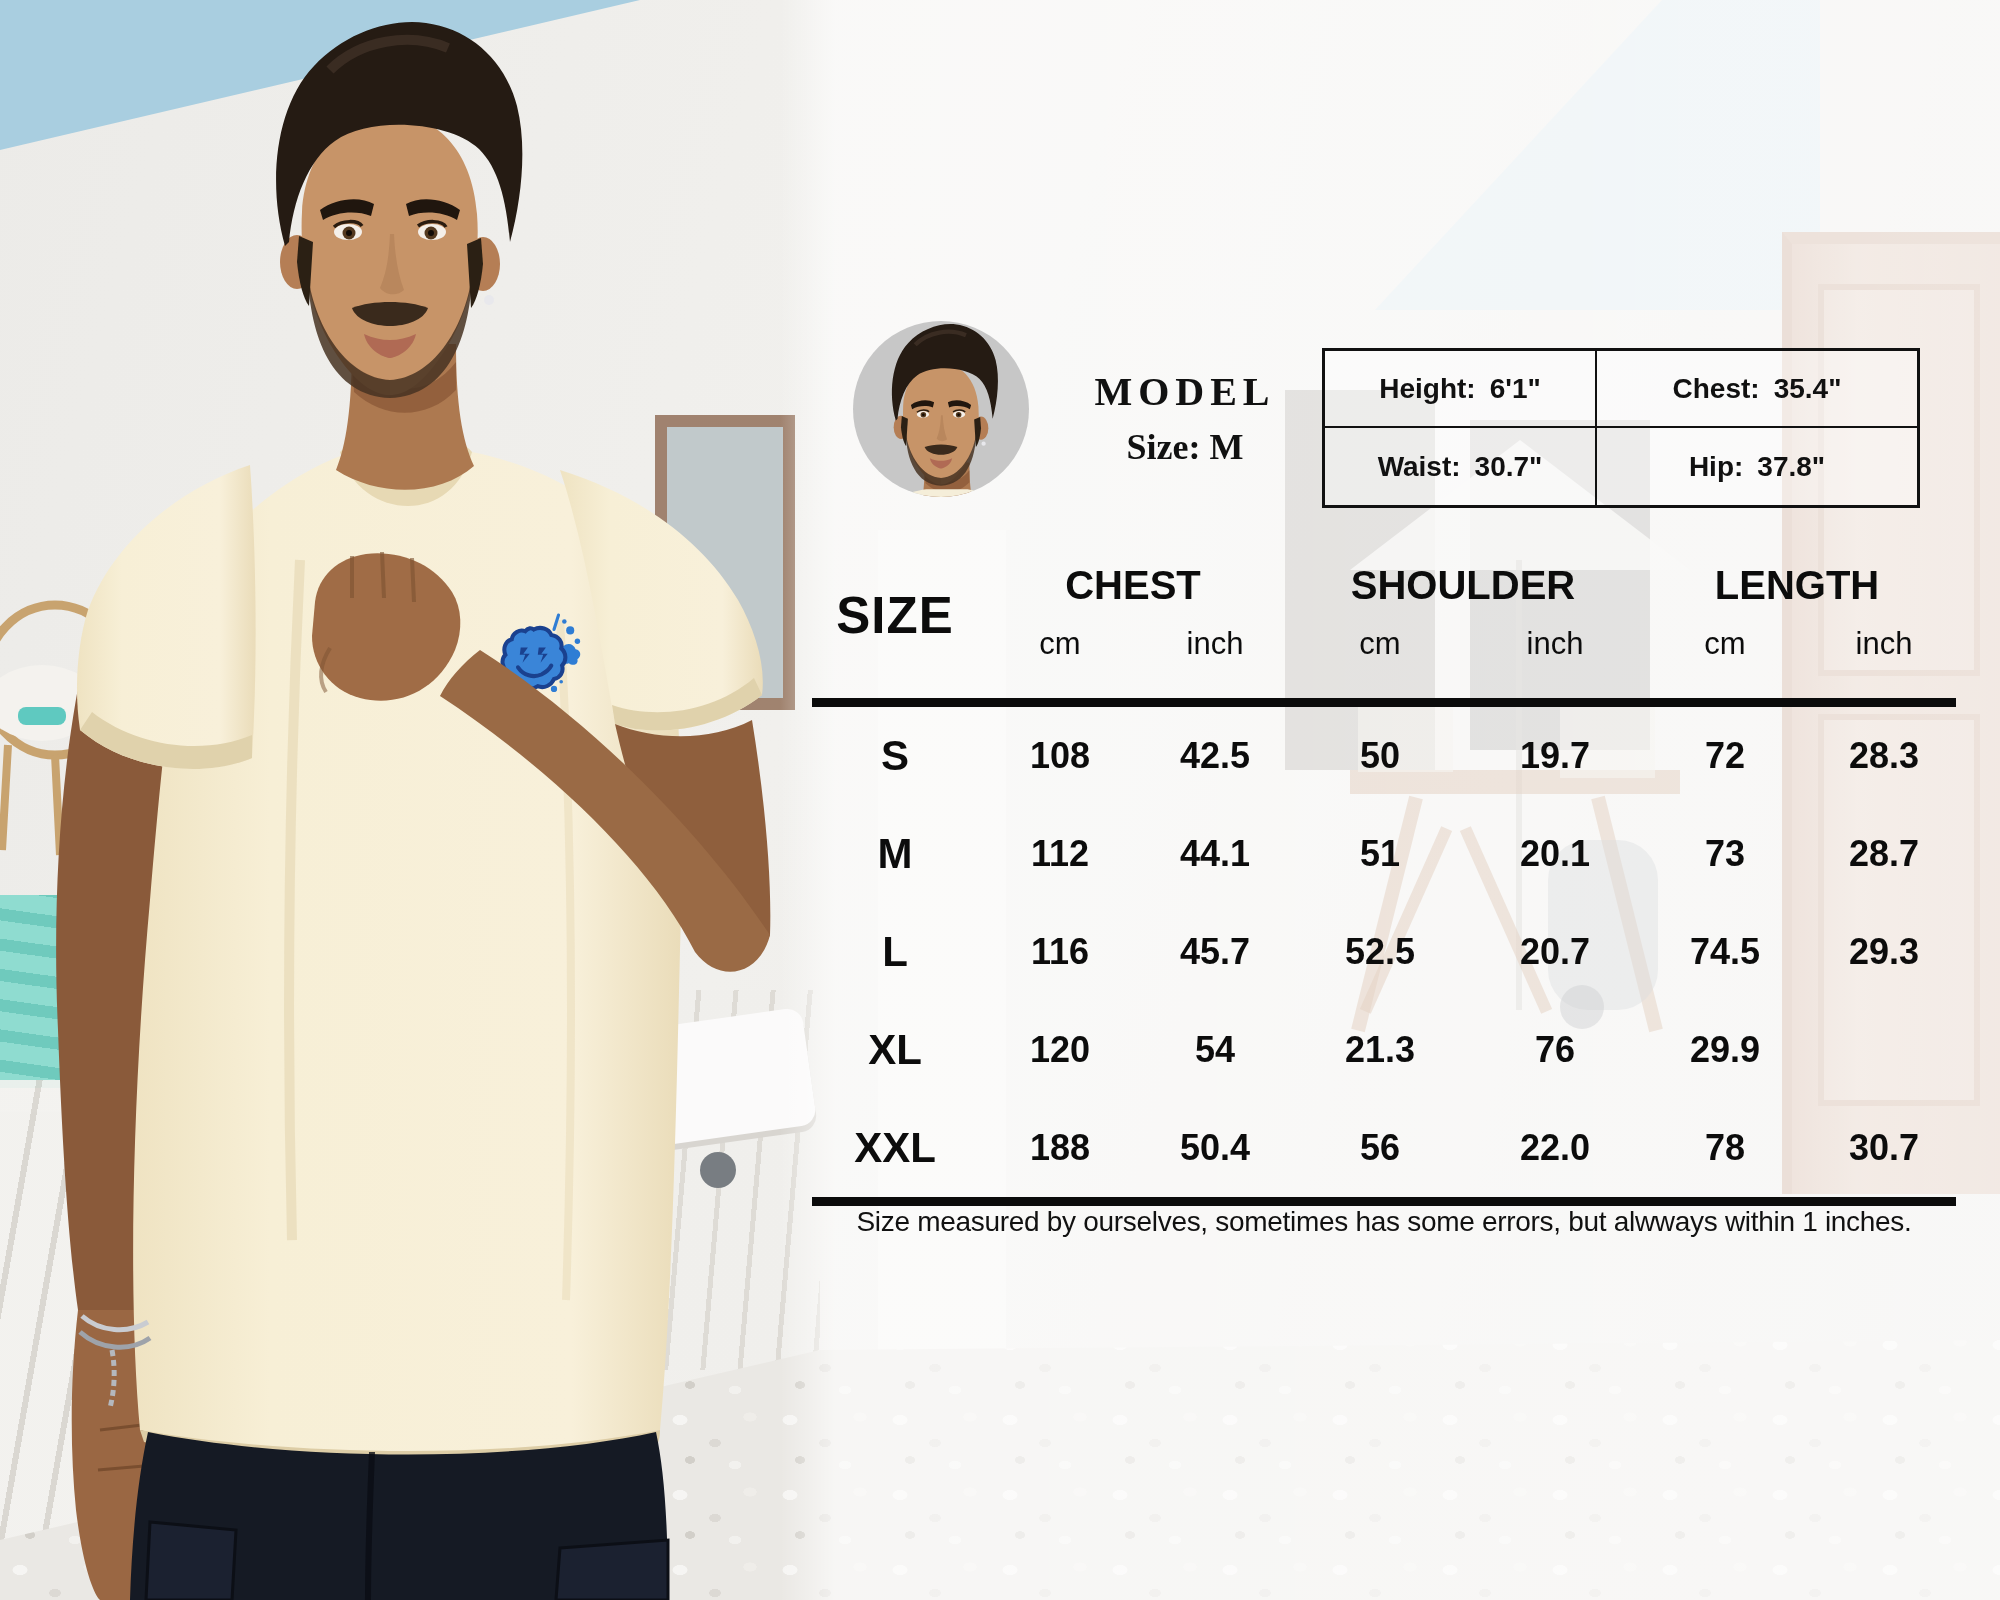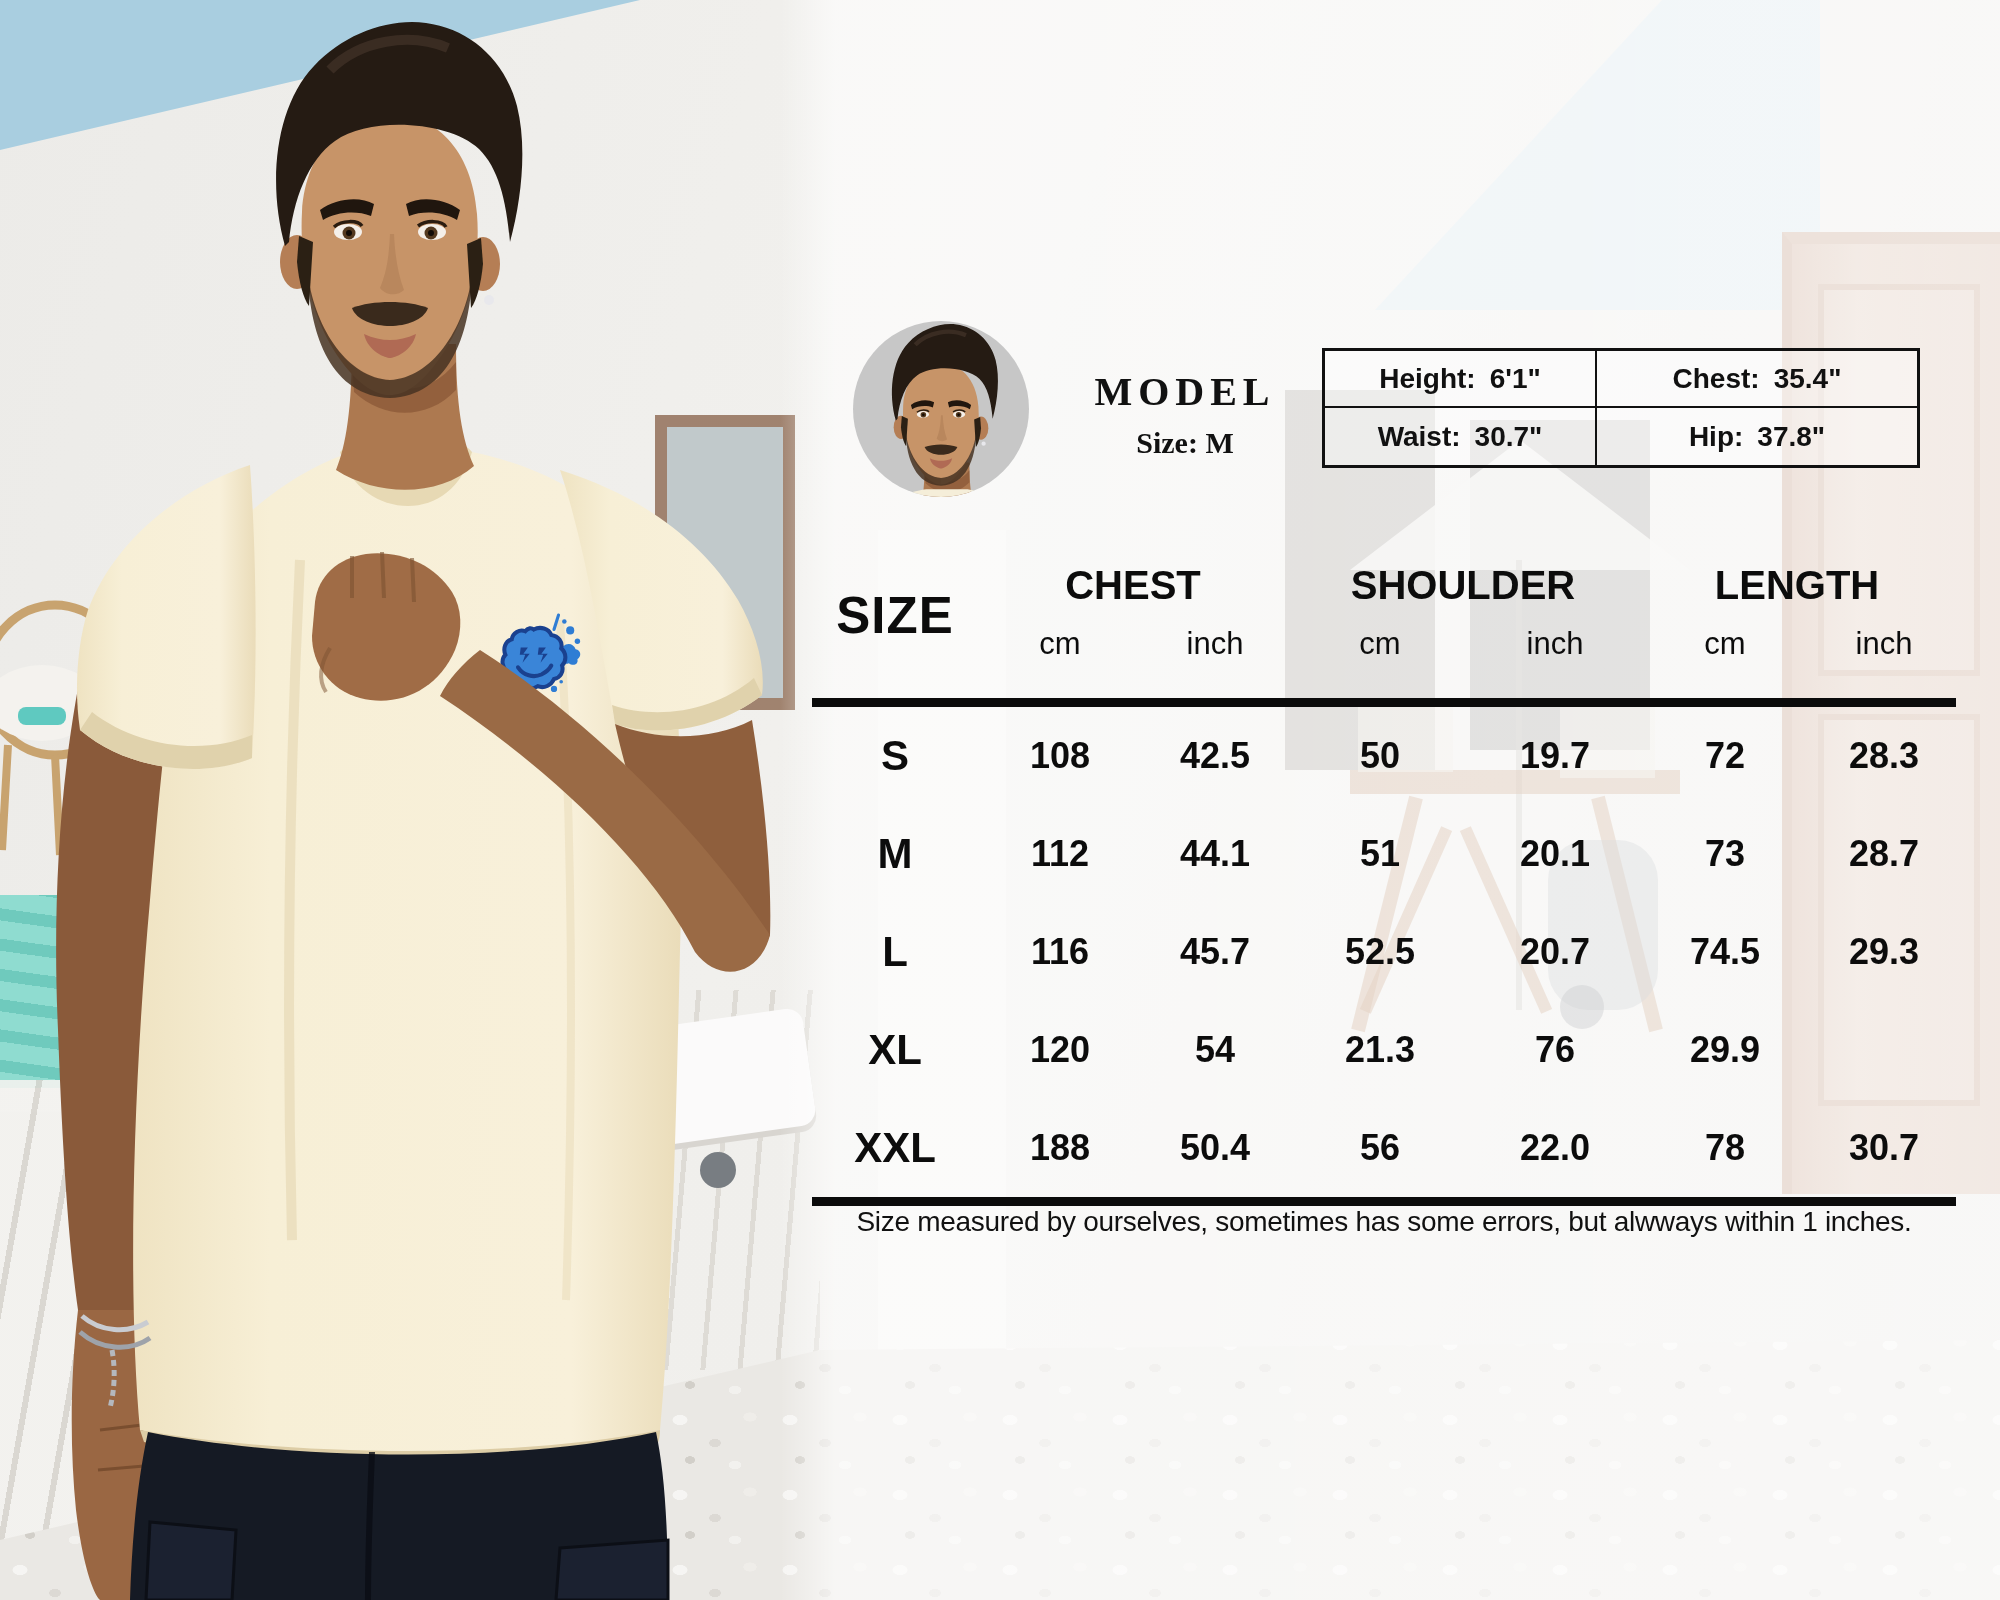--- a/index.html
+++ b/index.html
@@ -54,22 +54,22 @@
   
   .overlay{left:780px;top:0;width:1220px;height:1600px;
        background:linear-gradient(to right,rgba(255,255,255,0) 0,rgba(255,255,255,.62) 55px,rgba(255,255,255,.68) 100%);}
 
   
   .avatar{left:853px;top:321px;width:176px;height:176px;border-radius:50%;background:#c7c7c7;
        overflow:hidden;}
   .model-title{left:1040px;top:368px;width:290px;text-align:center;
        font-family:"Liberation Serif",serif;font-weight:bold;font-size:40px;letter-spacing:6px;color:#111;}
   .model-size{left:1040px;top:426px;width:290px;text-align:center;
-       font-family:"Liberation Serif",serif;font-weight:bold;font-size:30px;color:#111;}
-  .spec-box{left:1322px;top:348px;width:598px;height:120px;border:3px solid #111;box-sizing:border-box;
+       font-family:"Liberation Serif",serif;font-weight:bold;font-size:36px;color:#111;}
+  .spec-box{left:1322px;top:348px;width:598px;height:160px;border:3px solid #111;box-sizing:border-box;
        display:grid;grid-template-columns:272px 1fr;grid-template-rows:1fr 1fr;
        background:rgba(255,255,255,.35);}
   .spec-cell{display:flex;align-items:center;justify-content:center;gap:14px;
        font-size:28px;font-weight:bold;color:#111;}
   .spec-cell.bdr{border-right:2.5px solid #111;}
   .spec-cell.bdb{border-bottom:2.5px solid #111;}
 
   .size-table{left:812px;top:556px;width:1144px;color:#0c0c0c;}
   .g7{display:grid;grid-template-columns:166px 164px 146px 184px 166px 174px 144px;}
   .tbl-head{grid-template-rows:58px 60px;}

